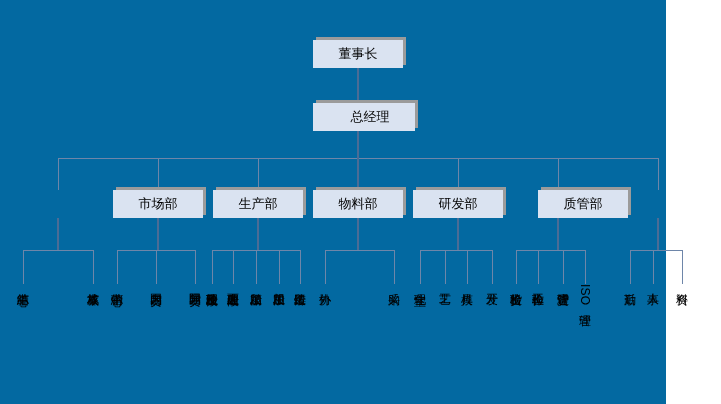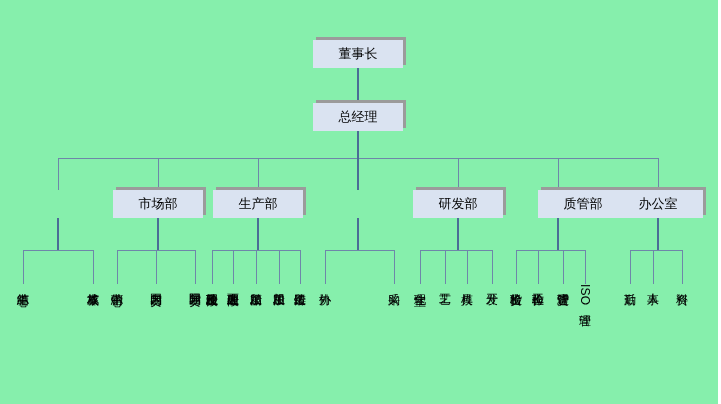--- a/index.html
+++ b/index.html
@@ -1,18 +1,18 @@
 <!DOCTYPE html>
 <html><head>
 <meta charset="utf-8">
 <style>
   html,body{margin:0;padding:0;background:#ffffff;}
   body{width:721px;height:404px;position:relative;overflow:hidden;
        font-family:"Liberation Sans","DejaVu Sans",sans-serif;}
-  .canvas{position:absolute;left:0;top:0;width:718px;height:404px;background:#86efac;}
+  .canvas{position:absolute;left:0;top:0;width:666px;height:404px;background:#0369a1;}
   .box{position:absolute;width:90px;height:28px;background:#dae3f1;
        box-shadow:3px -3px 0 #9b9b9b;
        display:flex;align-items:center;justify-content:center;
        font-size:13px;color:#000;white-space:nowrap;}
   .hline{position:absolute;height:1px;background:#6e86a9;}
   .vline{position:absolute;width:1px;background:#6e86a9;}
   .thick{width:2px;background:#4b6c96;}
   .vlabel{position:absolute;top:284px;width:16px;
           writing-mode:vertical-rl;text-orientation:mixed;
           font-size:12px;line-height:16px;letter-spacing:0.2px;
@@ -69,27 +69,27 @@
   <div class="vline" style="left:492px;top:250px;height:34px;"></div>
   <div class="vline" style="left:516px;top:250px;height:34px;"></div>
   <div class="vline" style="left:538px;top:250px;height:34px;"></div>
   <div class="vline" style="left:563px;top:250px;height:34px;"></div>
   <div class="vline" style="left:585px;top:250px;height:34px;"></div>
   <div class="vline" style="left:630px;top:250px;height:34px;"></div>
   <div class="vline" style="left:653px;top:250px;height:34px;"></div>
   <div class="vline" style="left:682px;top:250px;height:34px;"></div>
 
   <div class="box" style="left:313px;top:40px;">董事长</div>
-  <div class="box" style="left:313px;top:103px;">总经理</div>
+  <div class="box" style="left:313px;top:103px;padding-left:12px;">总经理</div>
 
   <div class="box" style="left:113px;top:190px;">市场部</div>
   <div class="box" style="left:213px;top:190px;">生产部</div>
+  <div class="box" style="left:313px;top:190px;">物料部</div>
   <div class="box" style="left:413px;top:190px;">研发部</div>
   <div class="box" style="left:538px;top:190px;">质管部</div>
-  <div class="box" style="left:613px;top:190px;">办公室</div>
 
   <div class="vlabel" style="left:15px;">结算中心</div>
   <div class="vlabel" style="left:85px;">成本核算</div>
 
   <div class="vlabel" style="left:109px;">营销中心</div>
   <div class="vlabel" style="left:148px;">国内贸易</div>
   <div class="vlabel" style="left:187px;">国际贸易</div>
 
   <div class="vlabel" style="left:204px;">检验及理工段</div>
   <div class="vlabel" style="left:225px;">表面处理工段</div>

